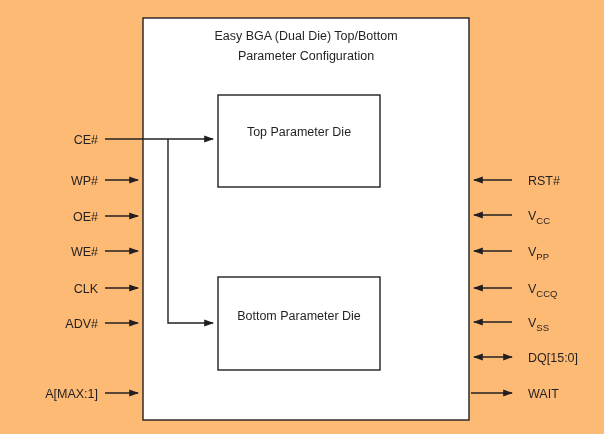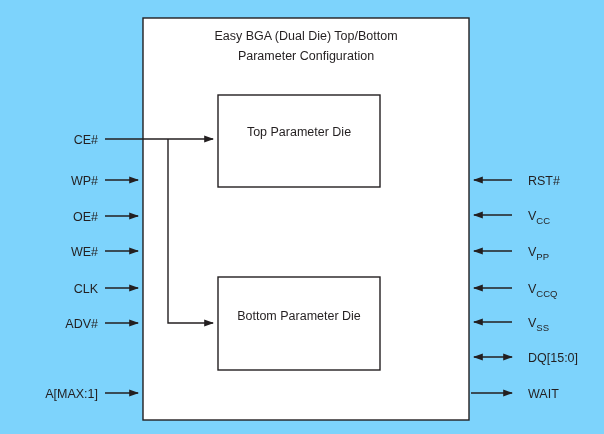--- a/index.html
+++ b/index.html
@@ -9,21 +9,21 @@
     background: #ffffff;
   }
   body {
     font-family: "Liberation Sans", sans-serif;
     color: #231f20;
   }
   #diagram-root {
     position: relative;
     width: 604px;
     height: 434px;
-    background: #7dd3fc;
+    background: #fdba74;
     overflow: hidden;
   }
   svg.diagram-canvas {
     position: absolute;
     top: 0;
     left: 0;
     width: 604px;
     height: 434px;
   }
   .box-outline {

